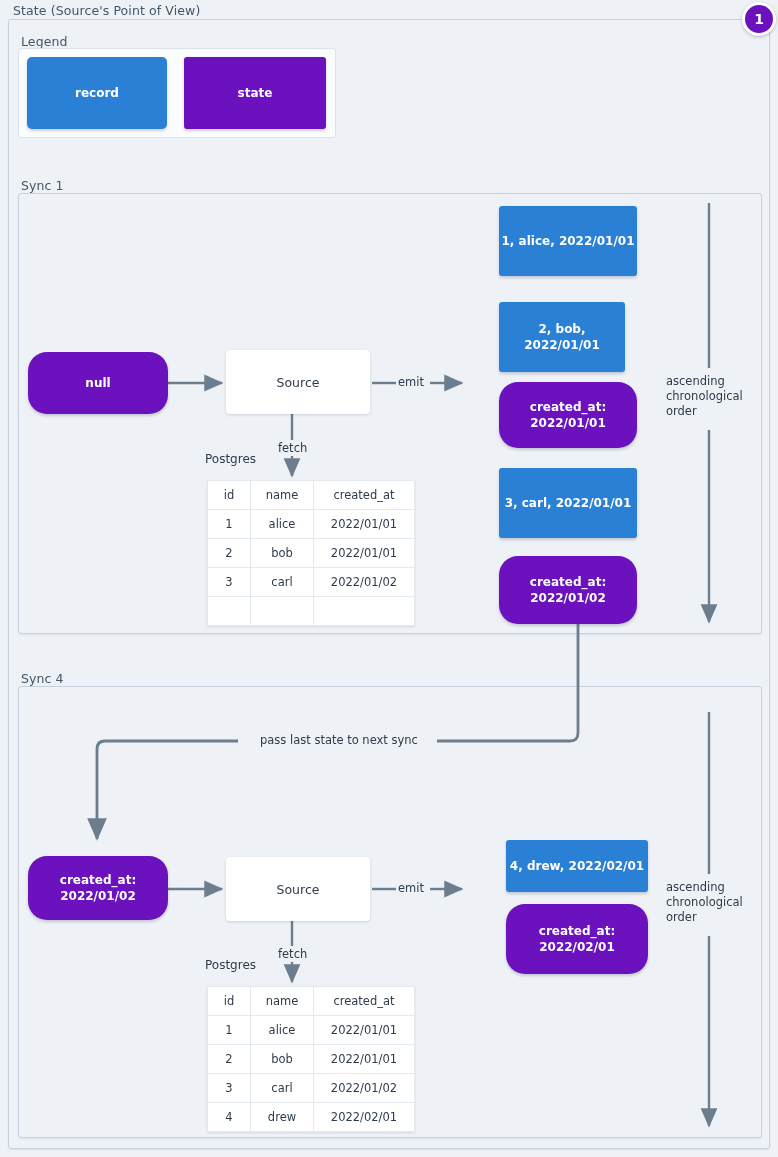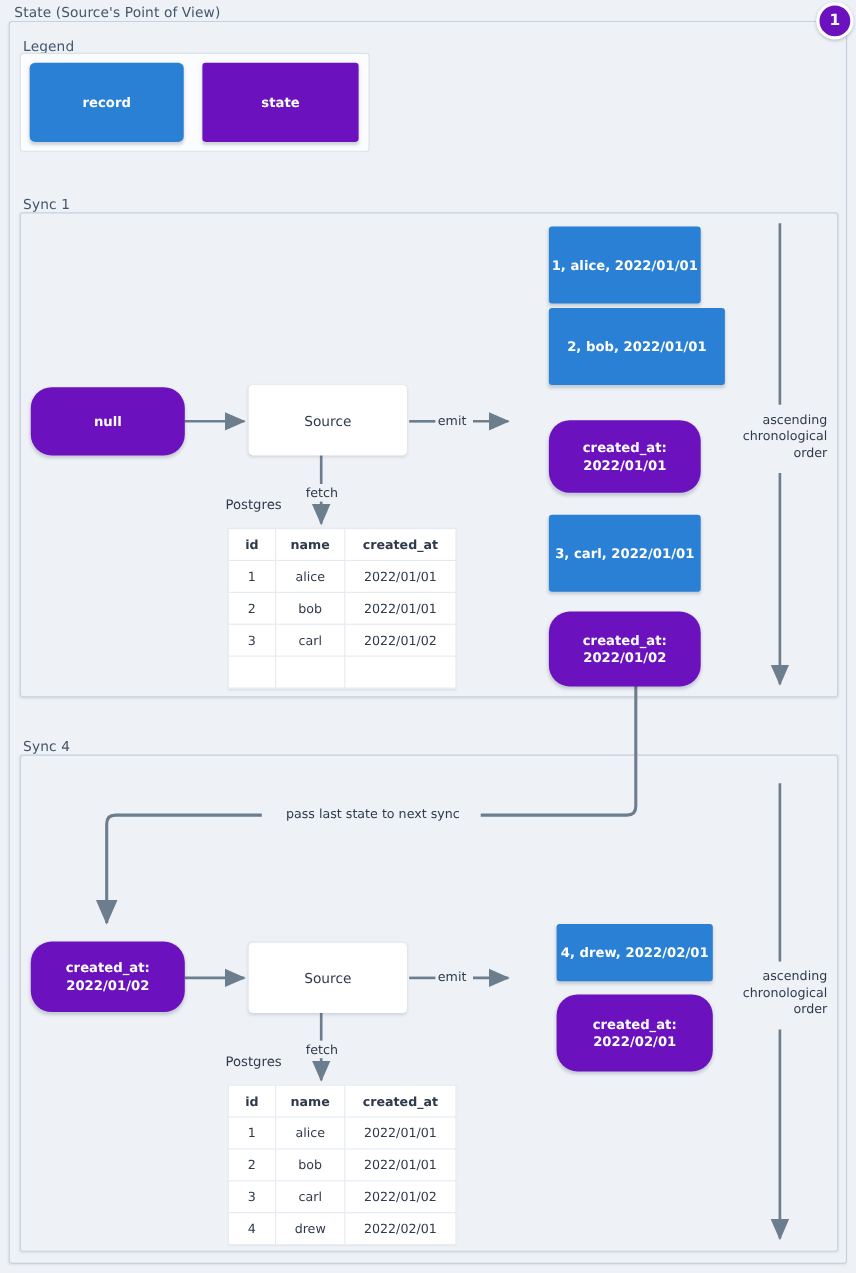--- a/index.html
+++ b/index.html
@@ -112,41 +112,41 @@
     box-shadow: 0 1px 2px rgba(40,60,90,0.13);
   }
   .pg-table td, .pg-table th {
     border: 1px solid #e4e9f0;
     height: 28px;
     padding: 0 6px;
     text-align: center;
     font-weight: normal;
     white-space: nowrap;
   }
-  .pg-table th { font-weight: bold; }
+  .pg-table th { font-weight: normal; }
   .pg-table .col-id { width: 30px; }
   .pg-table .col-name { width: 50px; }
   .pg-table .col-created { width: 88px; }
 
   
   .edge-label {
     position: absolute;
     font-size: 11.5px;
     color: #2f3b4c;
     background: #eef1f5;
     padding: 0 2px;
     white-space: nowrap;
   }
 
   
   .order-note {
     position: absolute;
     font-size: 11.5px;
     color: #2f3b4c;
-    text-align: right;
+    text-align: left;
     line-height: 15px;
     width: 86px;
   }
 
   
   #page-badge {
     position: absolute;
     right: 2px;
     top: 2px;
     width: 34px;
@@ -270,21 +270,21 @@
         <td></td>
         <td></td>
         <td></td>
       </tr>
     </tbody>
   </table>
 
   <div class="blk record" style="left:499px; top:206px; width:138px; height:70px;">
     <span>1, alice, 2022/01/01</span>
   </div>
-  <div class="blk record" style="left:499px; top:280px; width:160px; height:70px;">
+  <div class="blk record" style="left:499px; top:302px; width:126px; height:70px;">
     <span>2, bob, 2022/01/01</span>
   </div>
   <div class="blk state" style="left:499px; top:382px; width:138px; height:66px;">
     <div>
       <div>created_at:</div>
       <div>2022/01/01</div>
     </div>
   </div>
   <div class="blk record" style="left:499px; top:468px; width:138px; height:70px;">
     <span>3, carl, 2022/01/01</span>

